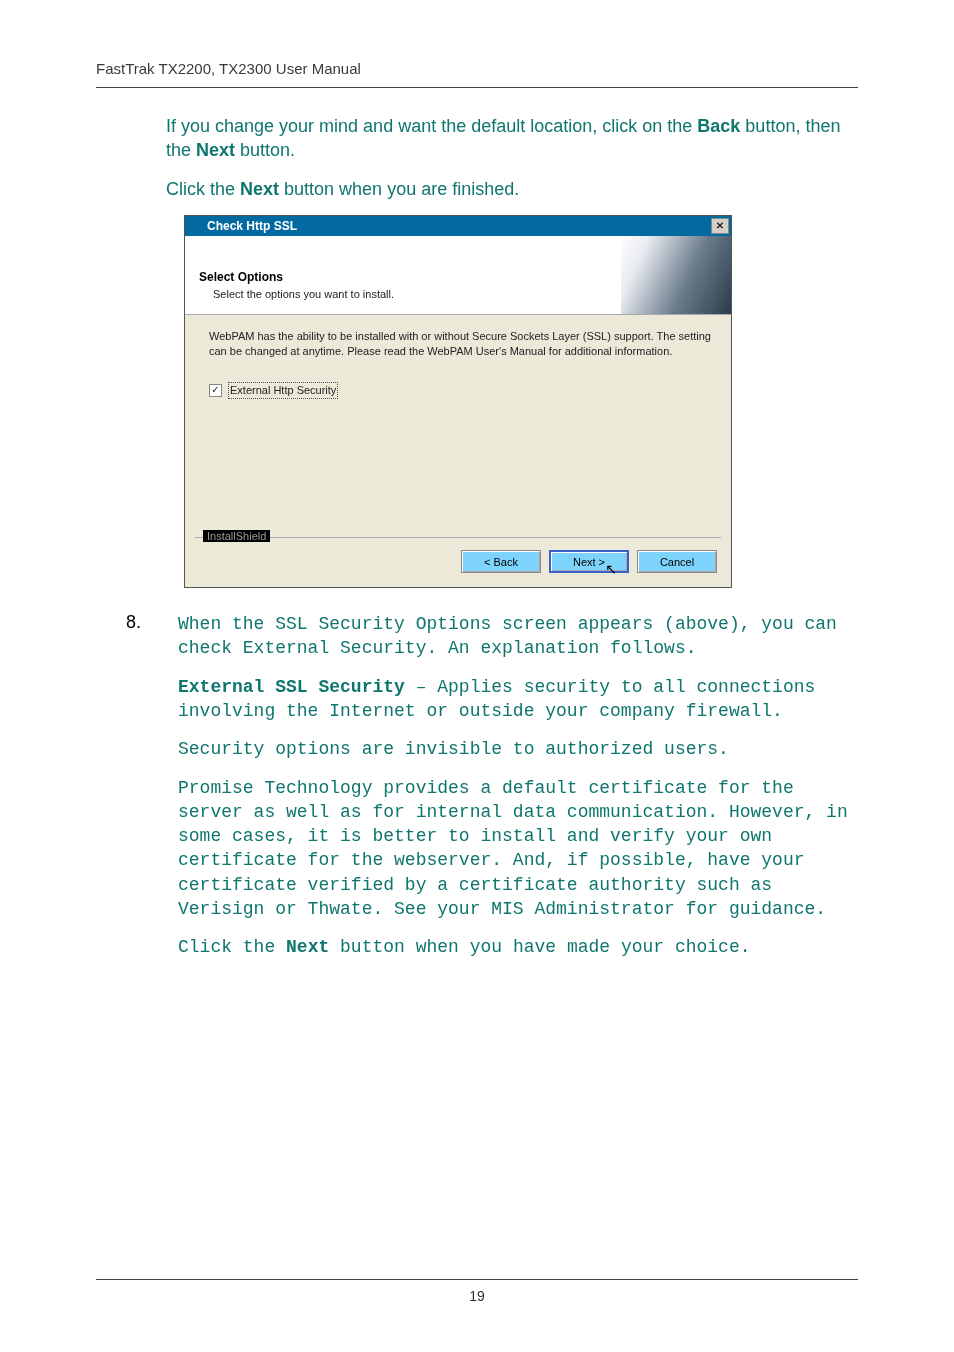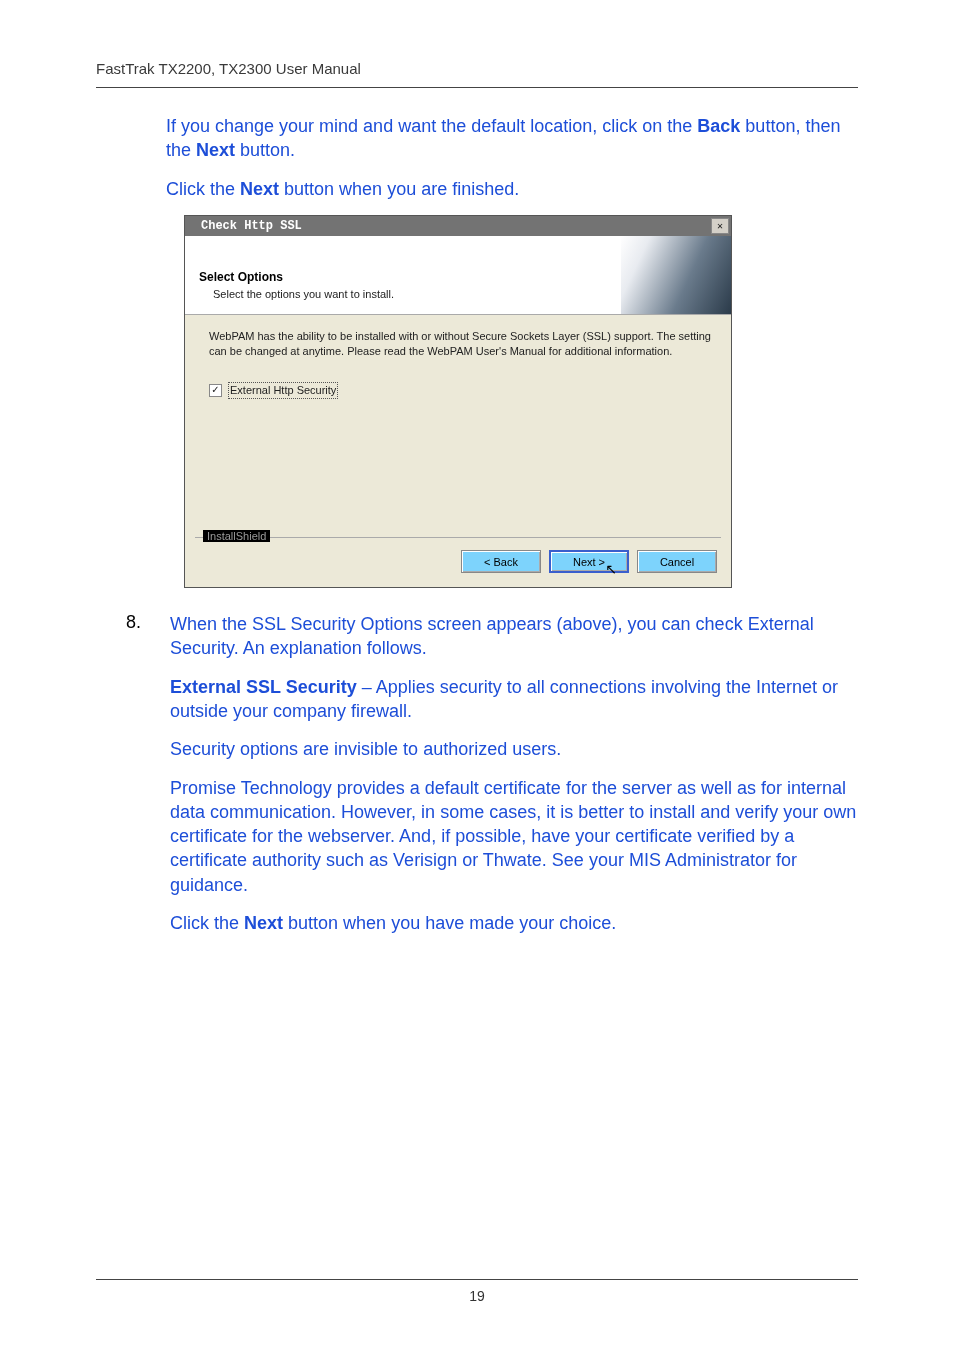--- a/index.html
+++ b/index.html
@@ -16,45 +16,44 @@
   }
   .header-line {
     font-size: 15px;
     color: #3a3a3a;
     padding-bottom: 10px;
     border-bottom: 1px solid #444;
     margin-bottom: 26px;
   }
   .body-text {
     font-size: 18px;
-    color: #1d4ed8;
+    color: #0f766e;
     line-height: 1.35;
     margin-left: 70px;
     margin-bottom: 14px;
   }
   .body-text b { font-weight: bold; }
   .dialog-wrap {
     margin: 12px 0 24px 88px;
   }
   .dialog {
     width: 548px;
     border: 1px solid #555;
     background: #ece9d8;
     font-family: "Tahoma", Arial, sans-serif;
   }
   .titlebar {
-    background: #737373;
+    background: #0369a1;
     color: #fff;
     display: flex;
     justify-content: space-between;
     align-items: center;
-    padding: 2px 2px 2px 16px;
+    padding: 2px 2px 2px 22px;
     font-size: 12px;
     font-weight: bold;
-    font-family: Liberation Mono, monospace;
   }
   .close-btn {
     width: 18px; height: 16px;
     background: #d4d0c8;
     border: 1px solid #888;
     display: flex; align-items: center; justify-content: center;
     font-size: 10px;
     color: #222;
     cursor: pointer;
   }
@@ -130,21 +129,21 @@
   .win-btn.default { border: 2px solid #3a5fcd; }
   .cursor {
     position: absolute;
     right: 10px; bottom: -6px;
     font-size: 14px;
     pointer-events: none;
   }
   .list-row { display: flex; margin-left: 30px; margin-bottom: 10px; }
   .num { width: 40px; font-size: 18px; }
   .list-content { flex: 1; }
-  .list-content .body-text { margin-left: 4px; }
+  .list-content .body-text { margin-left: 12px; font-family: Liberation Mono, monospace; }
   .footer {
     position: absolute;
     bottom: 48px;
     left: 96px; right: 96px;
     border-top: 1px solid #444;
     text-align: center;
     padding-top: 8px;
     font-size: 14px;
     color: #333;
   }

